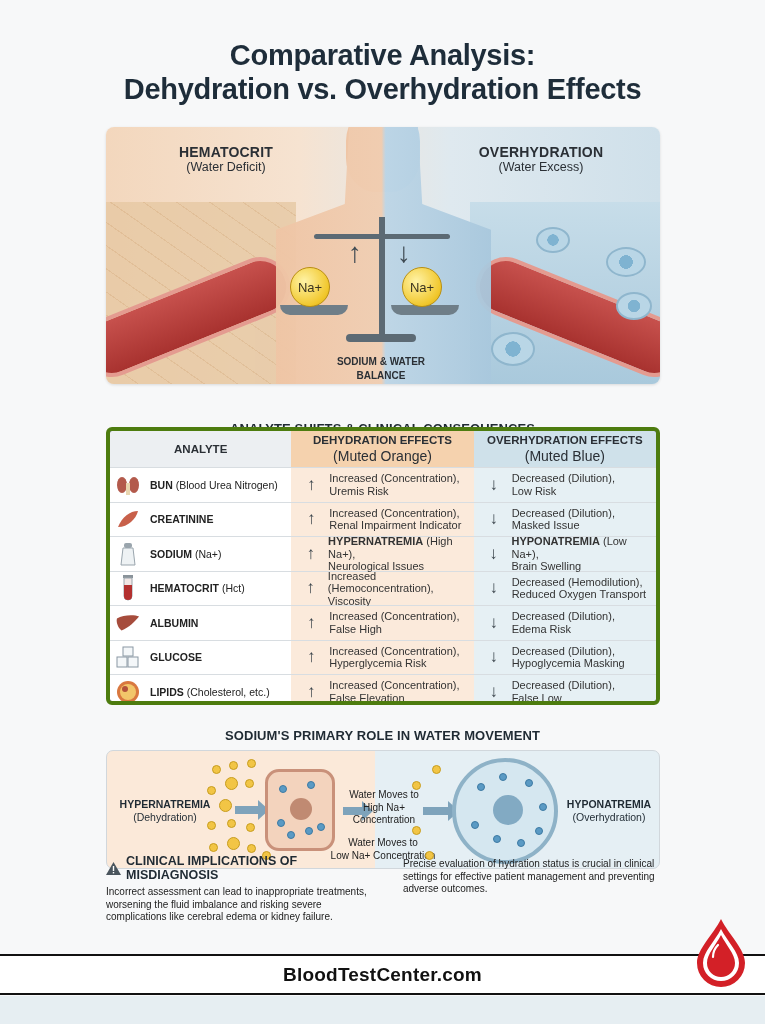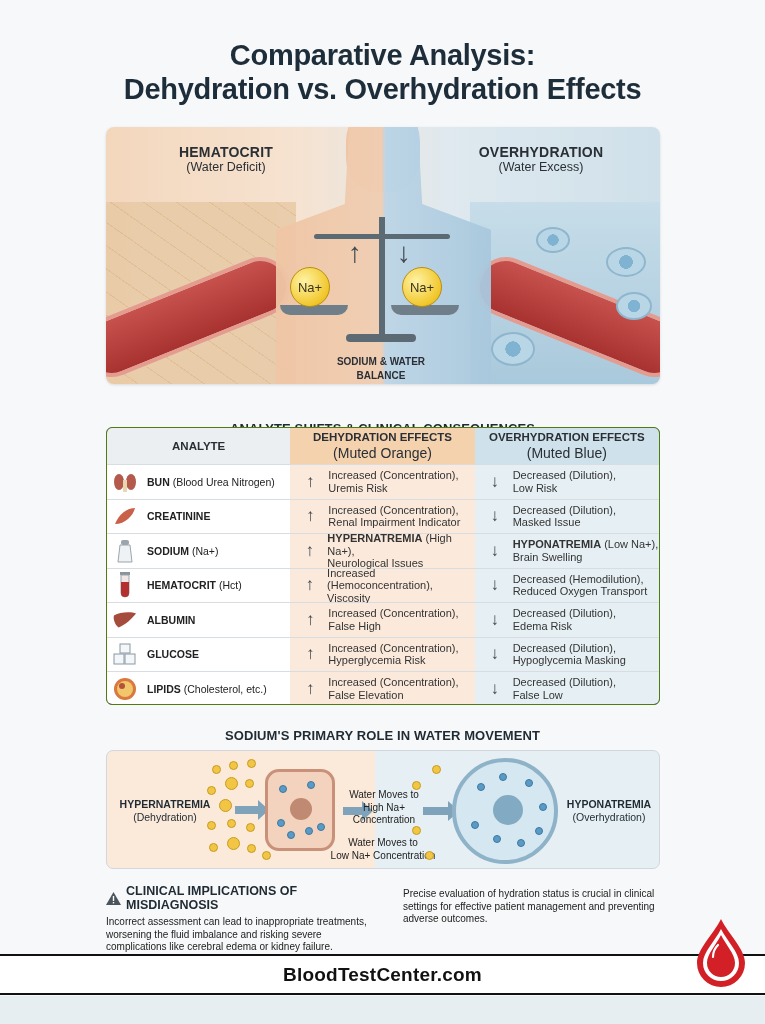--- a/index.html
+++ b/index.html
@@ -93,21 +93,21 @@
     font-size: 10px; font-weight: 700; color: #2a2f35; line-height: 14px;
   }
   
   .sec-title {
     position: absolute; left: 0; width: 765px; text-align: center;
     font-size: 13px; font-weight: 700; color: #1f2a33; letter-spacing: 0.1px;
   }
   
   .table {
     position: absolute; left: 106px; top: 427px; width: 554px; height: 278px;
-    border: 1px solid #4d7c0f; border-radius: 6px; overflow: hidden; background: #0f172a;
+    border: 4px solid #4d7c0f; border-radius: 6px; overflow: hidden; background: #0f172a;
   }
   .tbl-head { display: flex; height: 36px; }
   .tbl-head > div {
     display: flex; flex-direction: column; align-items: center; justify-content: center;
     font-size: 11.5px; font-weight: 700; color: #2a2f35; text-align: center;
   }
   .tbl-head .sub { font-size: 14px; font-weight: 400; margin-top: 2px; }
   .c1 { width: 184px; }
   .c2 { width: 185px; }
   .c3 { width: 185px; }
@@ -151,21 +151,21 @@
   .nucleus-blue { position: absolute; left: 386px; top: 44px; width: 30px; height: 30px; border-radius: 50%; background: #82aac3; }
   .flow-arrow {
     position: absolute; height: 8px; background: #7ea3bb;
   }
   .flow-arrow::after {
     content: ""; position: absolute; right: -10px; top: -6px;
     border-left: 11px solid #7ea3bb; border-top: 10px solid transparent; border-bottom: 10px solid transparent;
   }
   .dtext { position: absolute; text-align: center; font-size: 10px; color: #222; line-height: 12.5px; }
   
-  .note { position: absolute; top: 884px; width: 270px; }
+  .note { position: absolute; top: 854px; width: 270px; }
   .note-h { font-size: 12.5px; font-weight: 700; color: #1f2a33; display: flex; align-items: center; }
   .note-h .ic { margin-right: 5px; display: inline-flex; }
   .note-p { font-size: 10px; line-height: 12.5px; color: #222; margin-top: 4px; }
   
   .footer-band {
     position: absolute; left: 0; top: 954px; width: 765px; height: 41px; background: #fff;
     border-top: 2px solid #111; border-bottom: 2px solid #111;
     display: flex; align-items: center; justify-content: center;
   }
   .footer-band span { font-size: 19px; font-weight: 700; color: #111; letter-spacing: 0.2px; }

